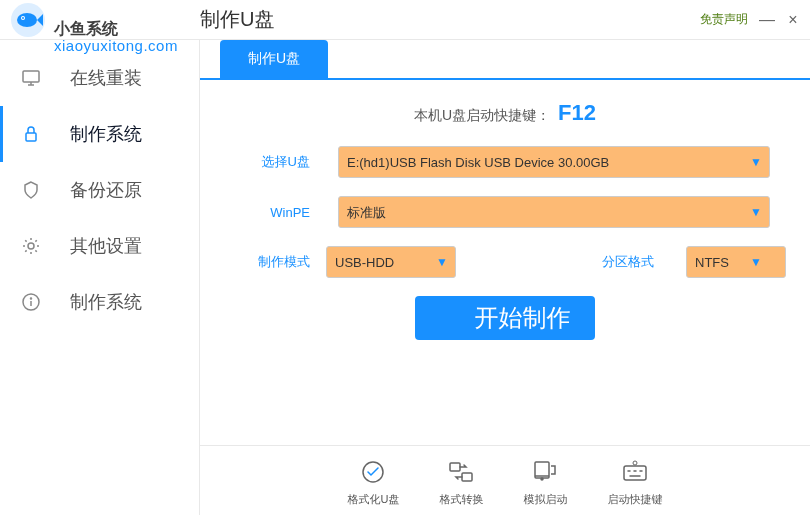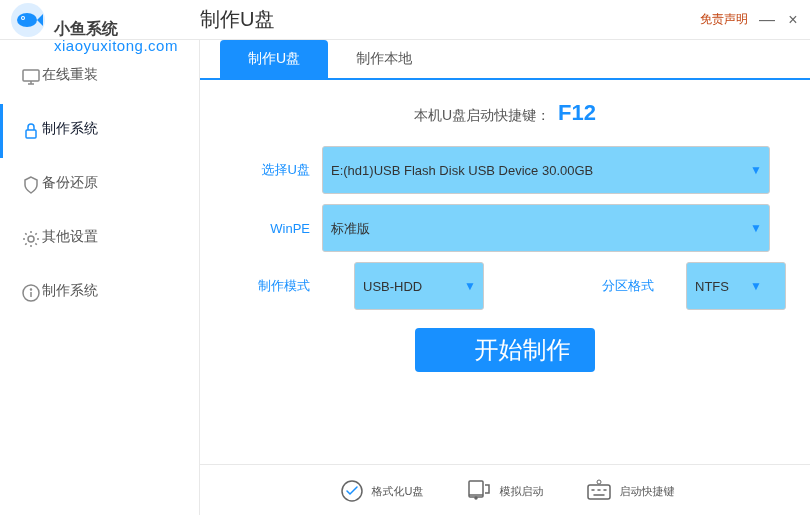--- a/index.html
+++ b/index.html
@@ -57,21 +57,21 @@
       color: #333;
       font-weight: 500;
     }
     .title-bar-right {
       display: flex;
       align-items: center;
       gap: 12px;
     }
     .disclaimer-btn {
       font-size: 12px;
-      color: #c2410c;
+      color: #4d7c0f;
       cursor: pointer;
       background: none;
       border: none;
     }
     .min-btn, .close-btn {
       width: 14px;
       height: 14px;
       background: none;
       border: none;
       cursor: pointer;
@@ -90,26 +90,26 @@
 
     
     .sidebar {
       width: 200px;
       background: #fff;
       border-right: 1px solid #e8e8e8;
       padding-top: 10px;
     }
     .sidebar-item {
       display: flex;
-      align-items: flex-start;
-      gap: 0;
+      align-items: center;
+      gap: 28px;
       padding: 16px 20px;
       cursor: pointer;
       color: #555;
-      font-size: 14px;
+      font-size: 18px;
       position: relative;
     }
     .sidebar-item.active {
       color: #0f172a;
     }
     .sidebar-item.active::before {
       content: '';
       position: absolute;
       left: 0;
       top: 0;
@@ -172,43 +172,43 @@
     .hint-row .f12-key {
       font-size: 22px;
       font-weight: bold;
       color: #1890ff;
       margin-left: 4px;
     }
 
     .form-row {
       display: flex;
       align-items: center;
-      margin-bottom: 10px;
-      gap: 12px;
+      margin-bottom: 18px;
+      gap: 28px;
     }
     .form-label {
       width: 70px;
       font-size: 13px;
       color: #1890ff;
       text-align: right;
       flex-shrink: 0;
     }
     .select-wrapper {
       flex: 1;
       position: relative;
     }
     .select-wrapper select {
       width: 100%;
-      height: 48px;
+      height: 32px;
       border: 1px solid #ccc;
       border-radius: 3px;
       padding: 0 28px 0 8px;
       font-size: 13px;
       color: #333;
-      background: #7dd3fc;
+      background: #fdba74;
       appearance: none;
       -webkit-appearance: none;
       cursor: pointer;
     }
     .select-arrow {
       position: absolute;
       right: 8px;
       top: 50%;
       transform: translateY(-50%);
       color: #1890ff;
@@ -258,21 +258,21 @@
     .bottom-toolbar {
       display: flex;
       justify-content: center;
       gap: 40px;
       padding: 10px 0 8px;
       border-top: 1px solid #e8e8e8;
       background: #fff;
     }
     .toolbar-item {
       display: flex;
-      flex-direction: row;
+      flex-direction: column;
       align-items: center;
       gap: 4px;
       cursor: pointer;
       color: #555;
       font-size: 11px;
     }
     .toolbar-icon {
       width: 32px;
       height: 32px;
       display: flex;
@@ -366,21 +366,20 @@
         </svg>
       </span>
       <span>制作系统</span>
     </div>
   </div>
 
   <div class="content-area">
 
     <div class="tabs">
       <button class="tab active">制作U盘</button>
-      <button class="tab">制作本地</button>
     </div>
 
     <div class="form-area">
 
       <div class="hint-row">
         <span>本机U盘启动快捷键：</span>
         <span class="f12-key">F12</span>
       </div>
 
       <div class="form-row">
@@ -399,21 +398,21 @@
           <select>
             <option>标准版</option>
           </select>
           <span class="select-arrow">▼</span>
         </div>
       </div>
 
       <div class="form-row-double">
         <div class="double-left">
           <span class="form-label">制作模式</span>
-          <div class="select-wrapper" style="width:130px; flex:none;margin-left:28px;">
+          <div class="select-wrapper" style="width:130px; flex:none;">
             <select style="width:130px;">
               <option>USB-HDD</option>
             </select>
             <span class="select-arrow">▼</span>
           </div>
         </div>
         <div class="double-right">
           <span class="partition-label">分区格式</span>
           <div class="select-wrapper" style="width:100px; flex:none;padding-left:16px;">
             <select style="width:100px;">
@@ -433,20 +432,30 @@
         <div class="toolbar-icon">
           <svg viewBox="0 0 28 28">
             <circle cx="14" cy="14" r="10" stroke="#666" stroke-width="1.5" fill="none"></circle>
             <path d="M9 14l3 3 7-7" stroke="#1890ff" stroke-width="1.5" fill="none" stroke-linecap="round"></path>
           </svg>
         </div>
         <span>格式化U盘</span>
       </div>
 
 
+      <div class="toolbar-item">
+        <div class="toolbar-icon">
+          <svg viewBox="0 0 28 28">
+            <rect x="3" y="5" width="10" height="8" rx="1" stroke="#666" stroke-width="1.5" fill="none"></rect>
+            <rect x="15" y="15" width="10" height="8" rx="1" stroke="#666" stroke-width="1.5" fill="none"></rect>
+            <path d="M13 9h6l-2-2M15 19H9l2 2" stroke="#666" stroke-width="1.5" fill="none" stroke-linecap="round"></path>
+          </svg>
+        </div>
+        <span>格式转换</span>
+      </div>
 
       <div class="toolbar-item">
         <div class="toolbar-icon">
           <svg viewBox="0 0 28 28">
             <rect x="4" y="4" width="14" height="16" rx="1" stroke="#666" stroke-width="1.5" fill="none"></rect>
             <line x1="4" y1="18" x2="18" y2="18" stroke="#666" stroke-width="1.5"></line>
             <circle cx="11" cy="21" r="1" fill="#666"></circle>
             <path d="M20 8h4v8h-4" stroke="#666" stroke-width="1.5" fill="none"></path>
           </svg>
         </div>

